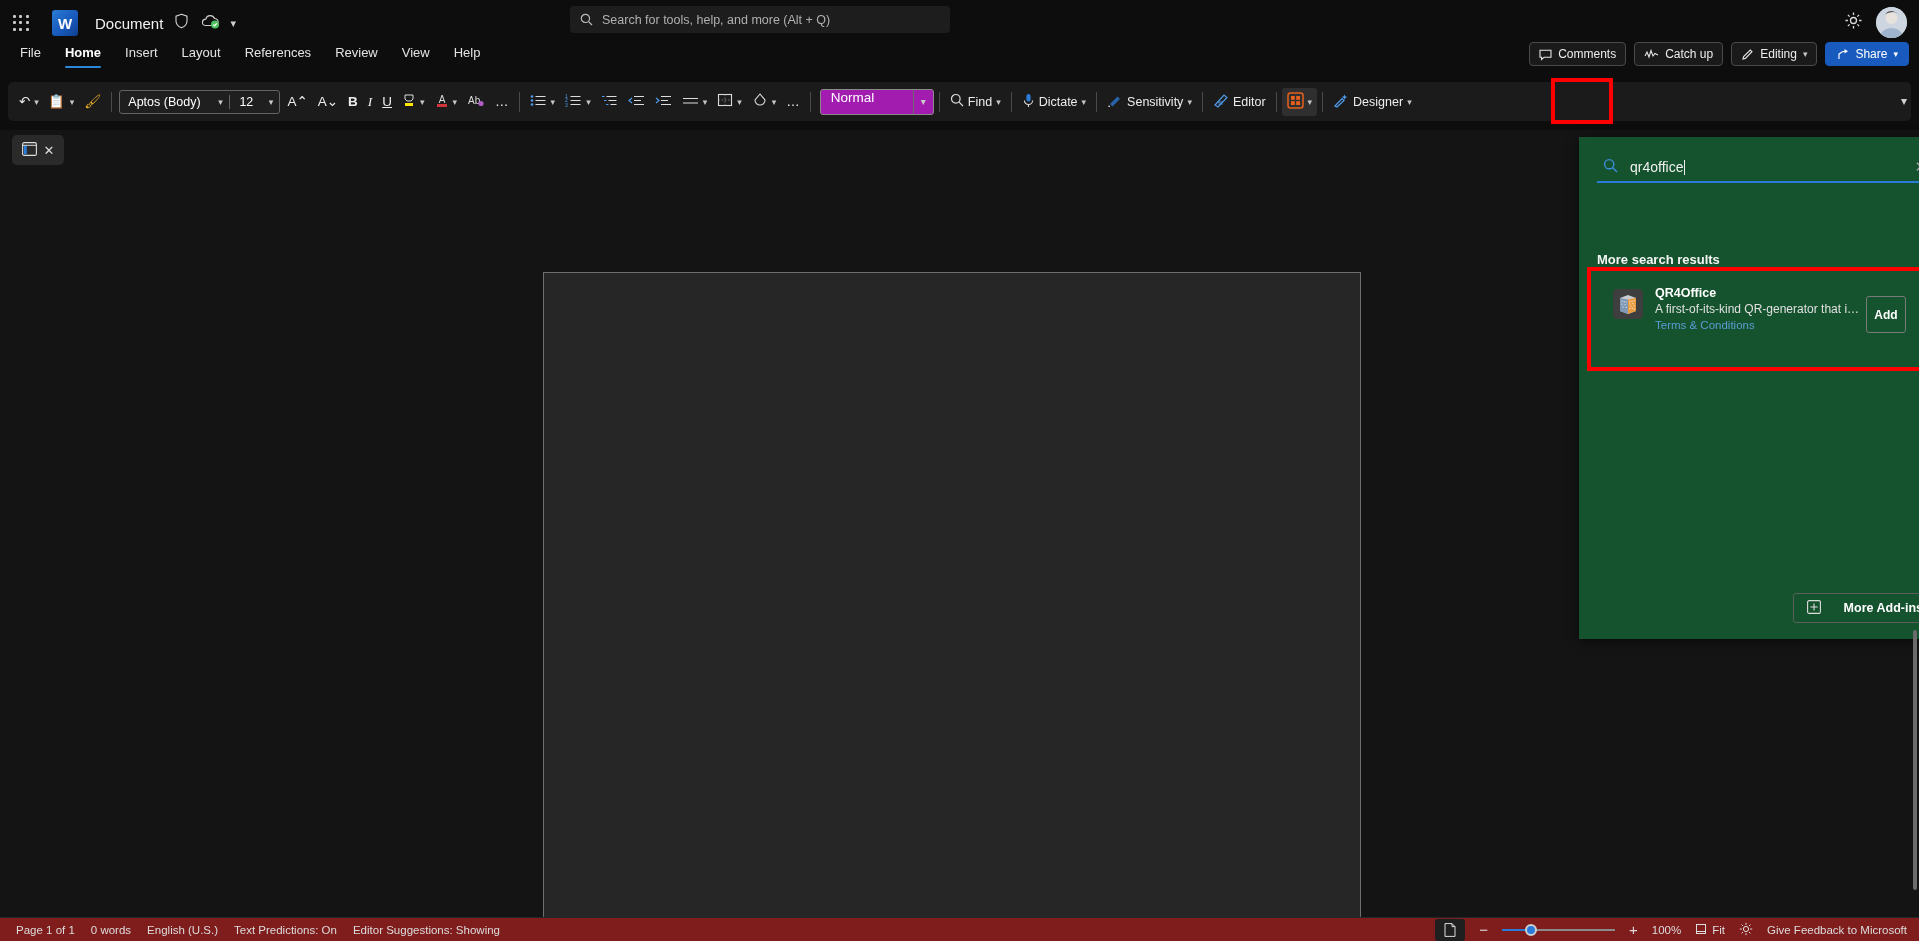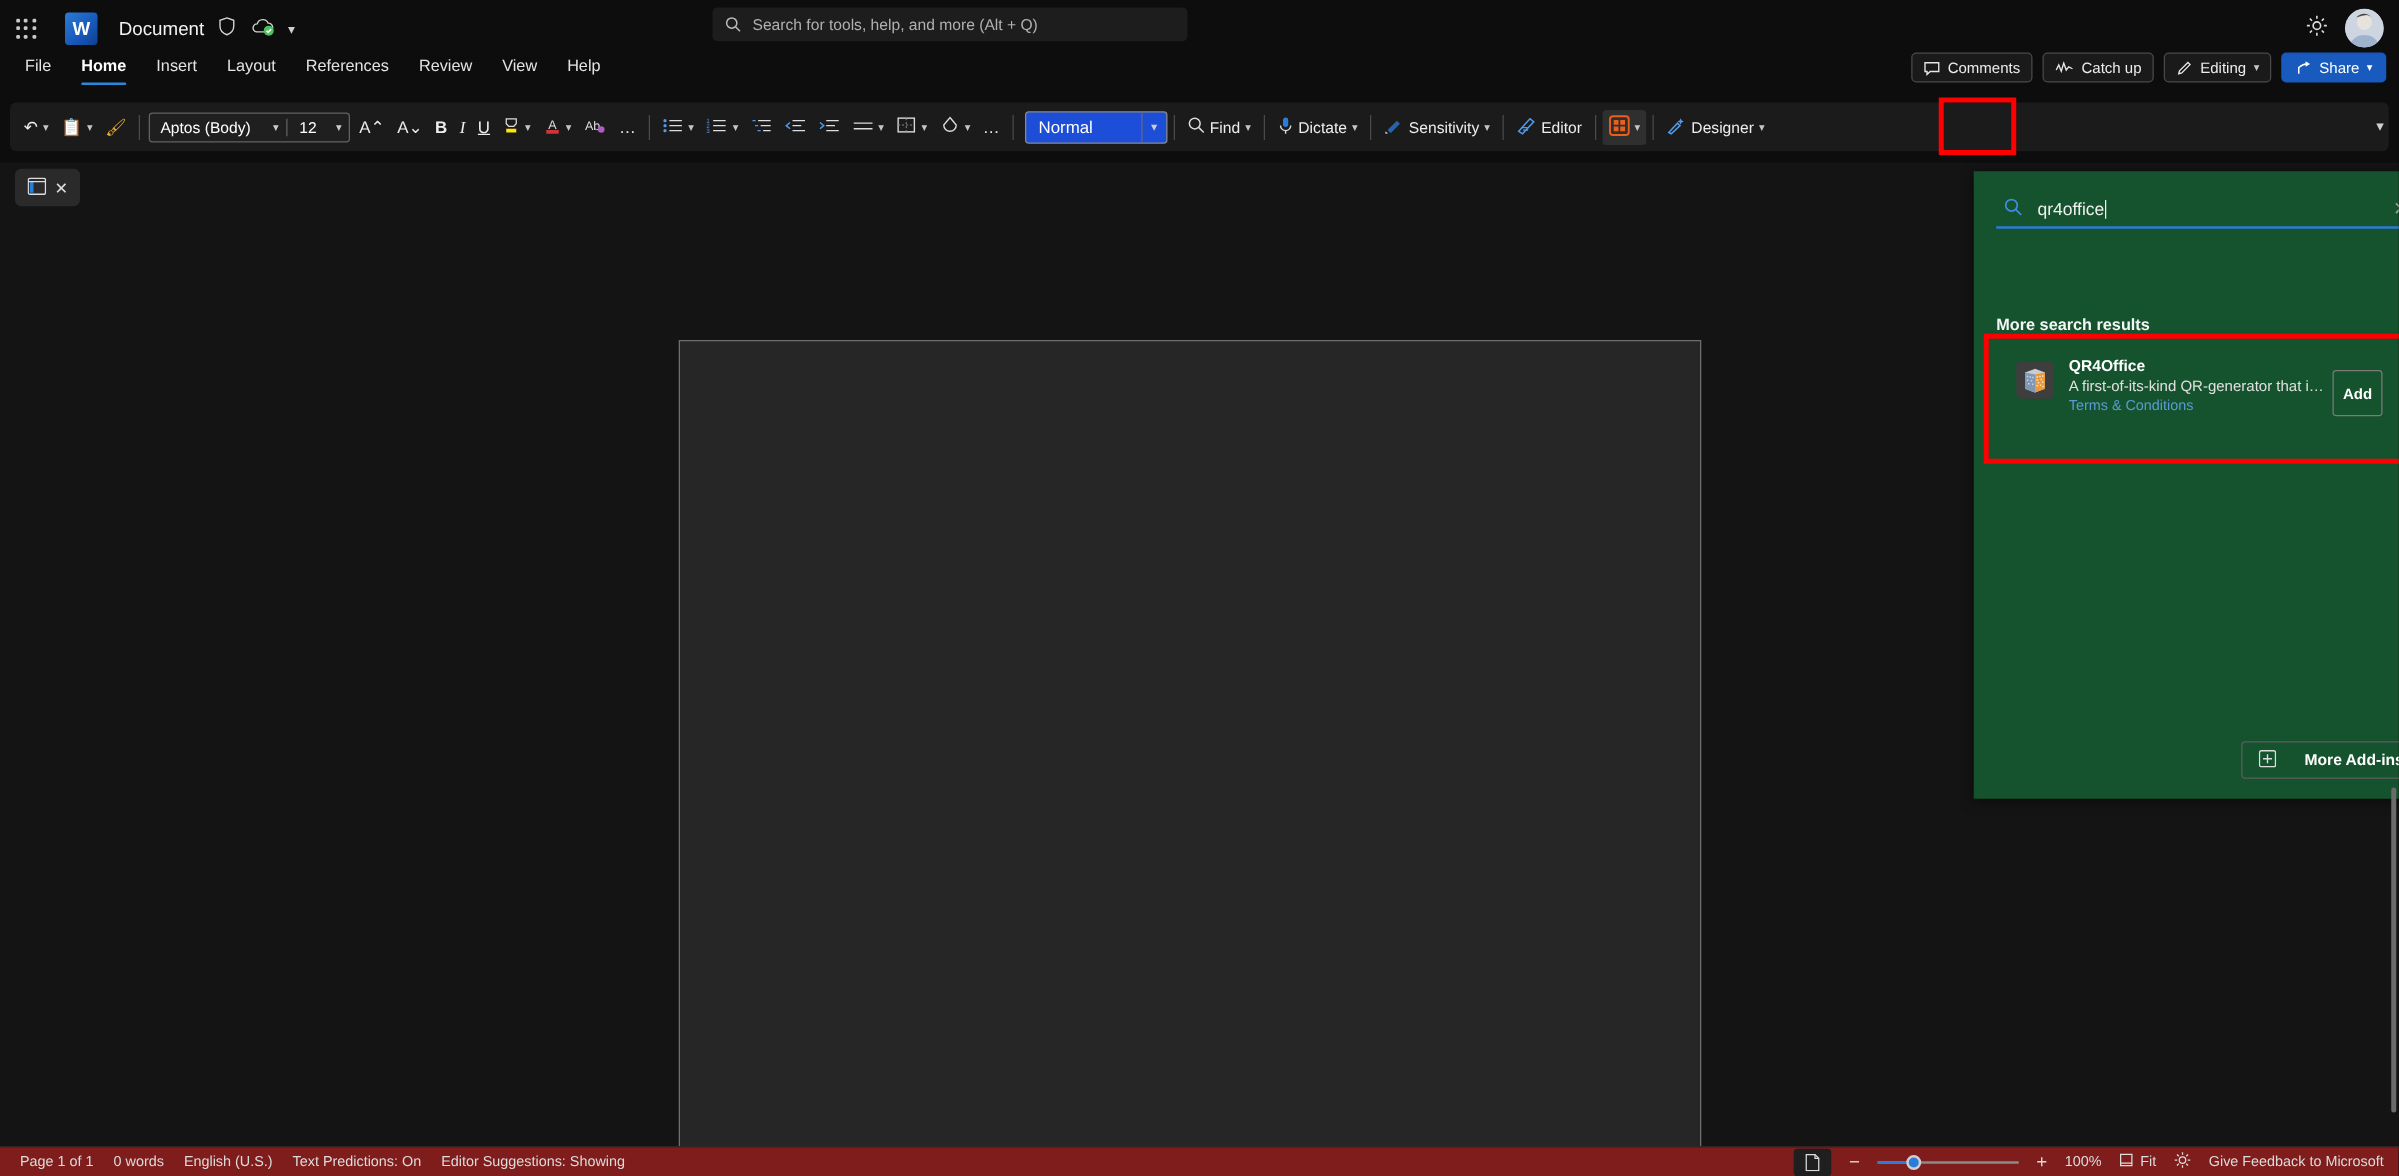--- a/index.html
+++ b/index.html
@@ -66,22 +66,22 @@
     gap: 4px; white-space: nowrap; }
   .chev { font-size: 9px; color: #c6c6c6; }
   .sep { width: 1px; height: 20px; background: #4a4a4a; margin: 0 5px; }
   .fontbox { display: flex; align-items: center; height: 24px;
     border: 1px solid #636363; border-radius: 3px; background: #1f1f1f;
     margin: 0 2px; }
   .fontbox .nm { font-size: 12.5px; padding: 0 8px; width: 92px; color: #fff; }
   .fontbox .szb { font-size: 12.5px; padding: 0 6px; width: 34px; color: #ffffff;
      border-left: 1px solid #636363; text-align: center; }
   .fontbox .cv { padding: 0 6px; font-size: 9px; color: #ccc; }
-  .stylebox { display: flex; align-items: center; height: 26px;
-    border: 1px solid #8a8a8a; border-radius: 3px; background: #1d4ed8;
+  .stylebox { display: flex; align-items: flex-start; height: 26px;
+    border: 1px solid #8a8a8a; border-radius: 3px; background: #a21caf;
     margin-left: 4px; }
   .stylebox .sv { font-size: 13.5px; padding: 0 10px; width: 92px; color: #fff; }
   .stylebox .cv { padding: 0 7px; font-size: 10px; color: #ccc;
     border-left: 1px solid #6a6a6a; height: 100%; display:flex; align-items:center;}
   .ricon { font-size: 13.5px; line-height: 1; }
   .collapse { position: absolute; right: 12px; top: 94px; font-size: 12px;
     color: #d0d0d0; cursor: pointer; }
 
   
   .panebtn { position: absolute; left: 12px; top: 135px; width: 52px; height: 30px;

